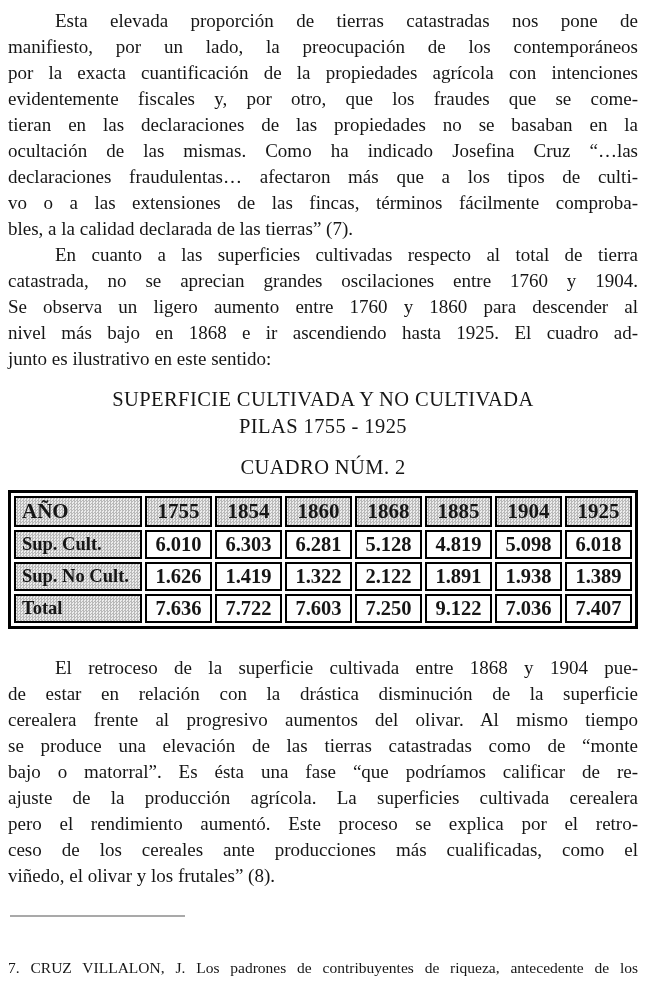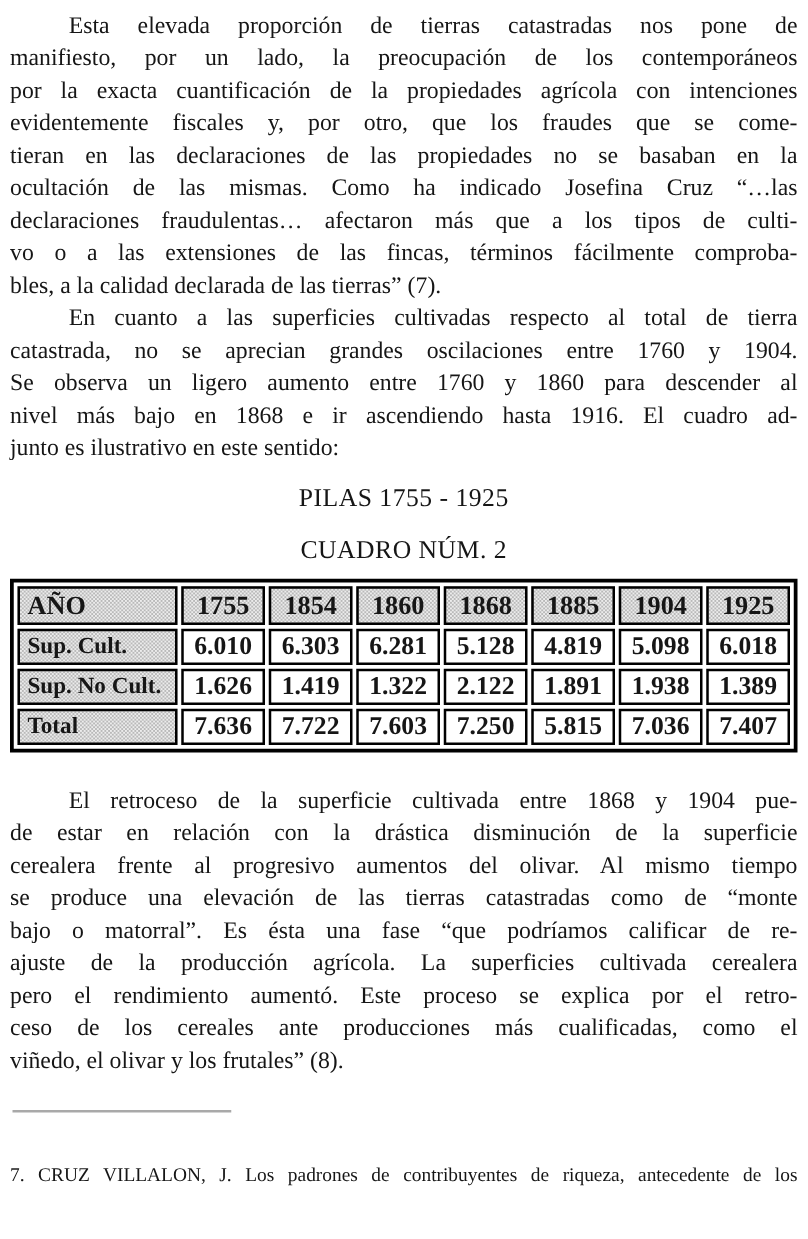--- a/index.html
+++ b/index.html
@@ -99,25 +99,26 @@
       <div class="line">por la exacta cuantificación de la propiedades agrícola con intenciones</div>
       <div class="line">evidentemente fiscales y, por otro, que los fraudes que se come-</div>
       <div class="line">tieran en las declaraciones de las propiedades no se basaban en la</div>
       <div class="line">ocultación de las mismas. Como ha indicado Josefina Cruz “…las</div>
       <div class="line">declaraciones fraudulentas… afectaron más que a los tipos de culti-</div>
       <div class="line">vo o a las extensiones de las fincas, términos fácilmente comproba-</div>
       <div class="line last">bles, a la calidad declarada de las tierras” (7).</div>
       <div class="line first">En cuanto a las superficies cultivadas respecto al total de tierra</div>
       <div class="line">catastrada, no se aprecian grandes oscilaciones entre 1760 y 1904.</div>
       <div class="line">Se observa un ligero aumento entre 1760 y 1860 para descender al</div>
-      <div class="line">nivel más bajo en 1868 e ir ascendiendo hasta 1916. El cuadro ad-</div>
+      <div class="line">nivel más bajo en 1868 e ir ascendiendo hasta 1925. El cuadro ad-</div>
       <div class="line last">junto es ilustrativo en este sentido:</div>
     </div>
 
   <div class="title-block">
+    <div class="title-line">SUPERFICIE CULTIVADA Y NO CULTIVADA</div>
     <div class="title-line">PILAS 1755 - 1925</div>
     <div class="title-caption">CUADRO NÚM. 2</div>
   </div>
 
   <table class="data-table">
     <thead id="table-head">
         <tr>
           <th class="shaded label-col corner">AÑO</th>
           <th class="shaded year">1755</th>
           <th class="shaded year">1854</th>
@@ -148,21 +149,21 @@
           <td class="val">1.891</td>
           <td class="val">1.938</td>
           <td class="val">1.389</td>
         </tr>
         <tr>
           <th class="shaded label-col row-label">Total</th>
           <td class="val">7.636</td>
           <td class="val">7.722</td>
           <td class="val">7.603</td>
           <td class="val">7.250</td>
-          <td class="val">5.815</td>
+          <td class="val">9.122</td>
           <td class="val">7.036</td>
           <td class="val">7.407</td>
         </tr>
       </tbody>
   </table>
 
   <div id="paras-bottom" class="paras-bottom">
       <div class="line first">El retroceso de la superficie cultivada entre 1868 y 1904 pue-</div>
       <div class="line">de estar en relación con la drástica disminución de la superficie</div>
       <div class="line">cerealera frente al progresivo aumentos del olivar. Al mismo tiempo</div>

